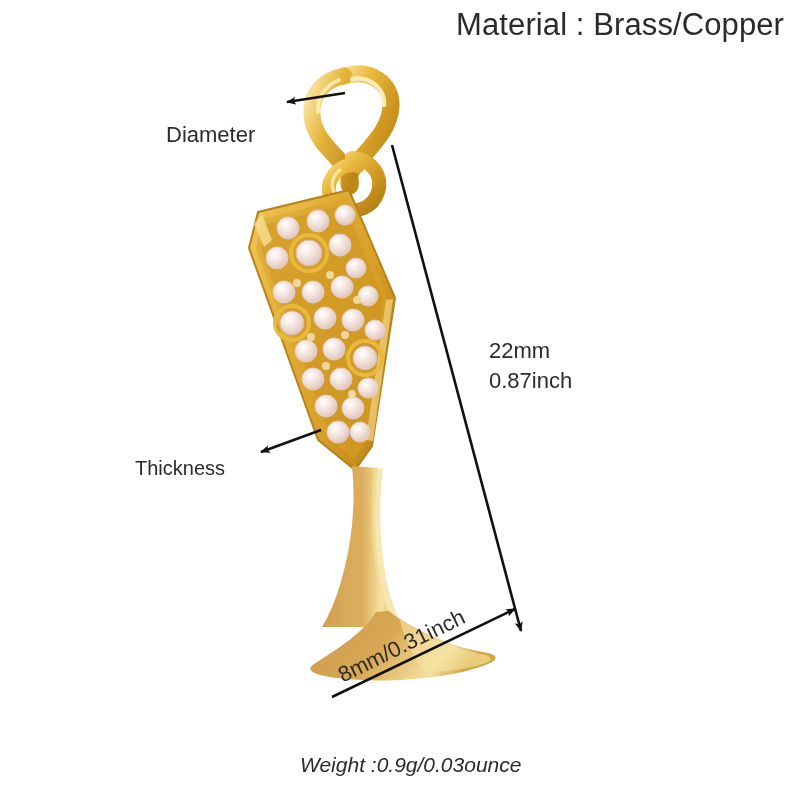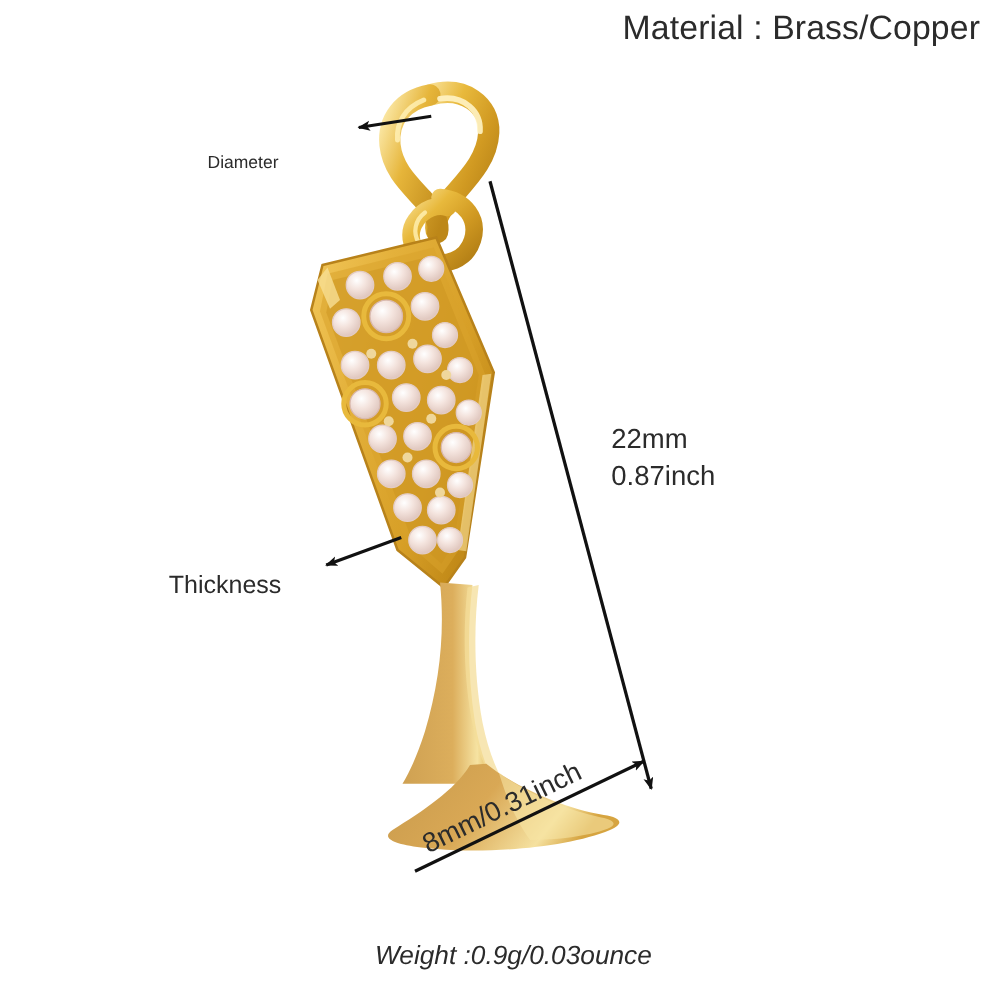--- a/index.html
+++ b/index.html
@@ -7,22 +7,22 @@
     width:800px;height:800px;background:#ffffff;
     font-family:"Liberation Sans","DejaVu Sans",sans-serif;
     color:#2a2a2a;overflow:hidden;position:relative;
   }
   .stage{position:absolute;inset:0;width:800px;height:800px;}
   svg.art{position:absolute;left:0;top:0;width:800px;height:800px;}
 
   .lbl{position:absolute;white-space:nowrap;color:#2b2b2b;line-height:1.35;}
   .lbl .l1,.lbl .l2{display:block;}
 
-  #material-label{right:16px;top:4px;font-size:27px;letter-spacing:.1px;}
-  #diameter-label{left:166px;top:120px;font-size:14px;text-align:left;}
+  #material-label{right:16px;top:4px;font-size:31px;letter-spacing:.1px;}
+  #diameter-label{left:166px;top:120px;font-size:22px;text-align:left;}
   #thickness-label{left:135px;top:455px;font-size:20px;text-align:center;}
   #height-label{left:470px;top:336px;font-size:22px;margin-left:19px;}
   #weight-label{left:300px;top:751px;font-size:21px;font-style:italic;}
   #width-label{left:333px;top:663px;font-size:22px;transform-origin:left top;
                transform:rotate(-26deg);}
 </style>
 </head>
 <body>
 
 <div class="stage">

